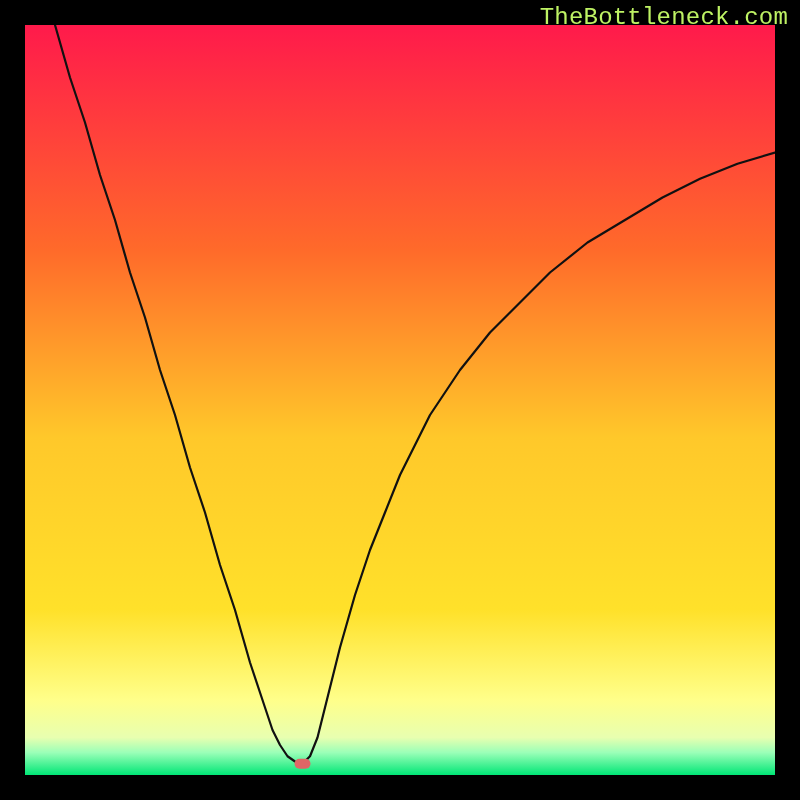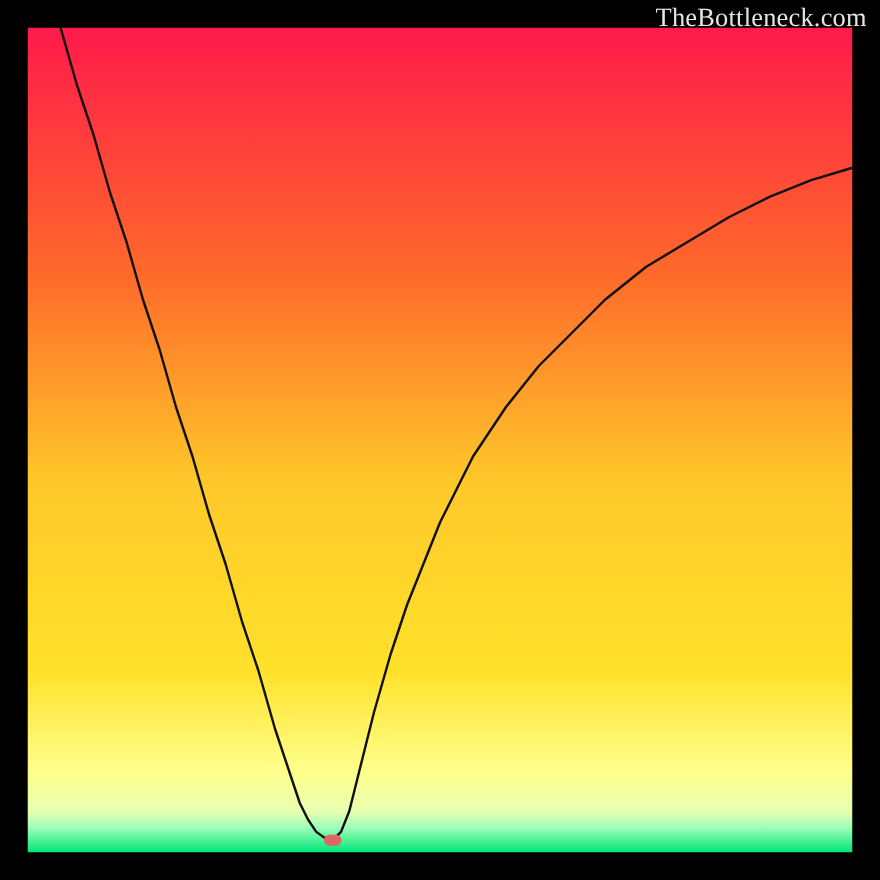--- a/index.html
+++ b/index.html
@@ -15,24 +15,24 @@
     left: 0;
     top: 0;
     width: 800px;
     height: 800px;
     background: #000;
   }
   .watermark {
     position: absolute;
     top: 4px;
     right: 12px;
-    font-family: Liberation Serif, serif;
+    font-family: Liberation Mono, monospace;
     font-size: 24px;
     font-weight: 500;
-    color: #e5e5e5;
+    color: #bef264;
     letter-spacing: 0.2px;
   }
   svg.plot {
     position: absolute;
     left: 25px;
     top: 25px;
     width: 750px;
     height: 750px;
     display: block;
   }

